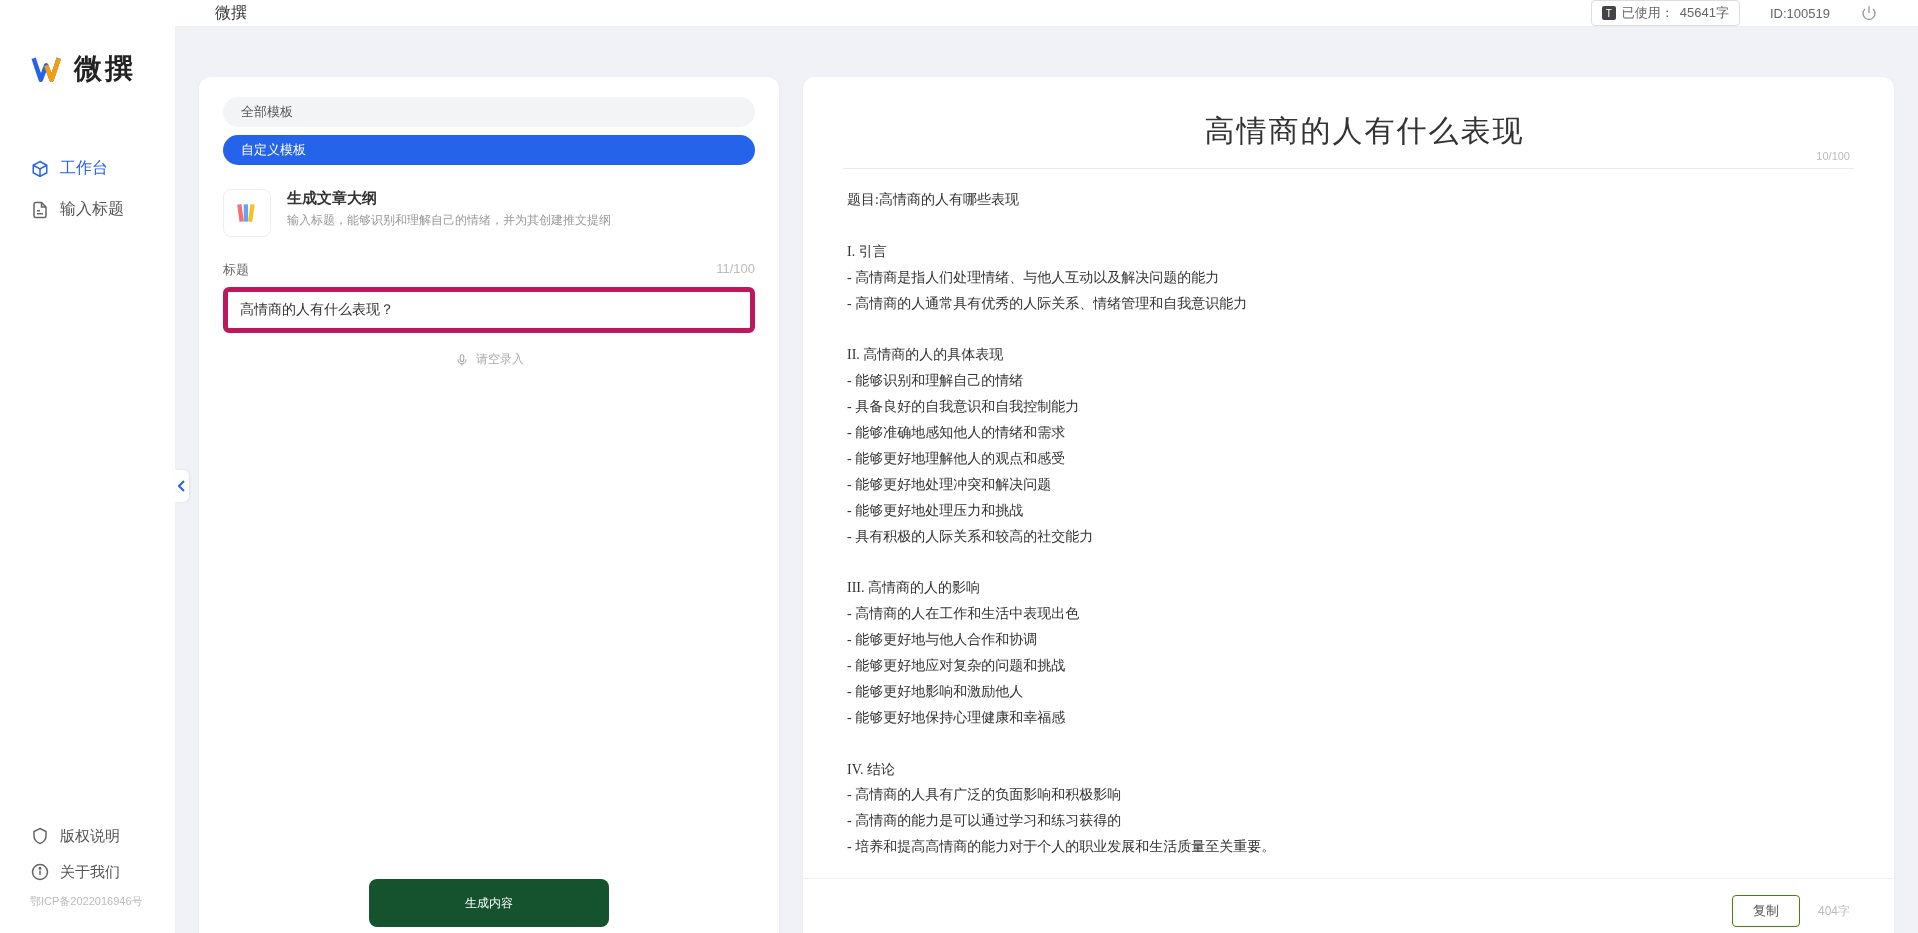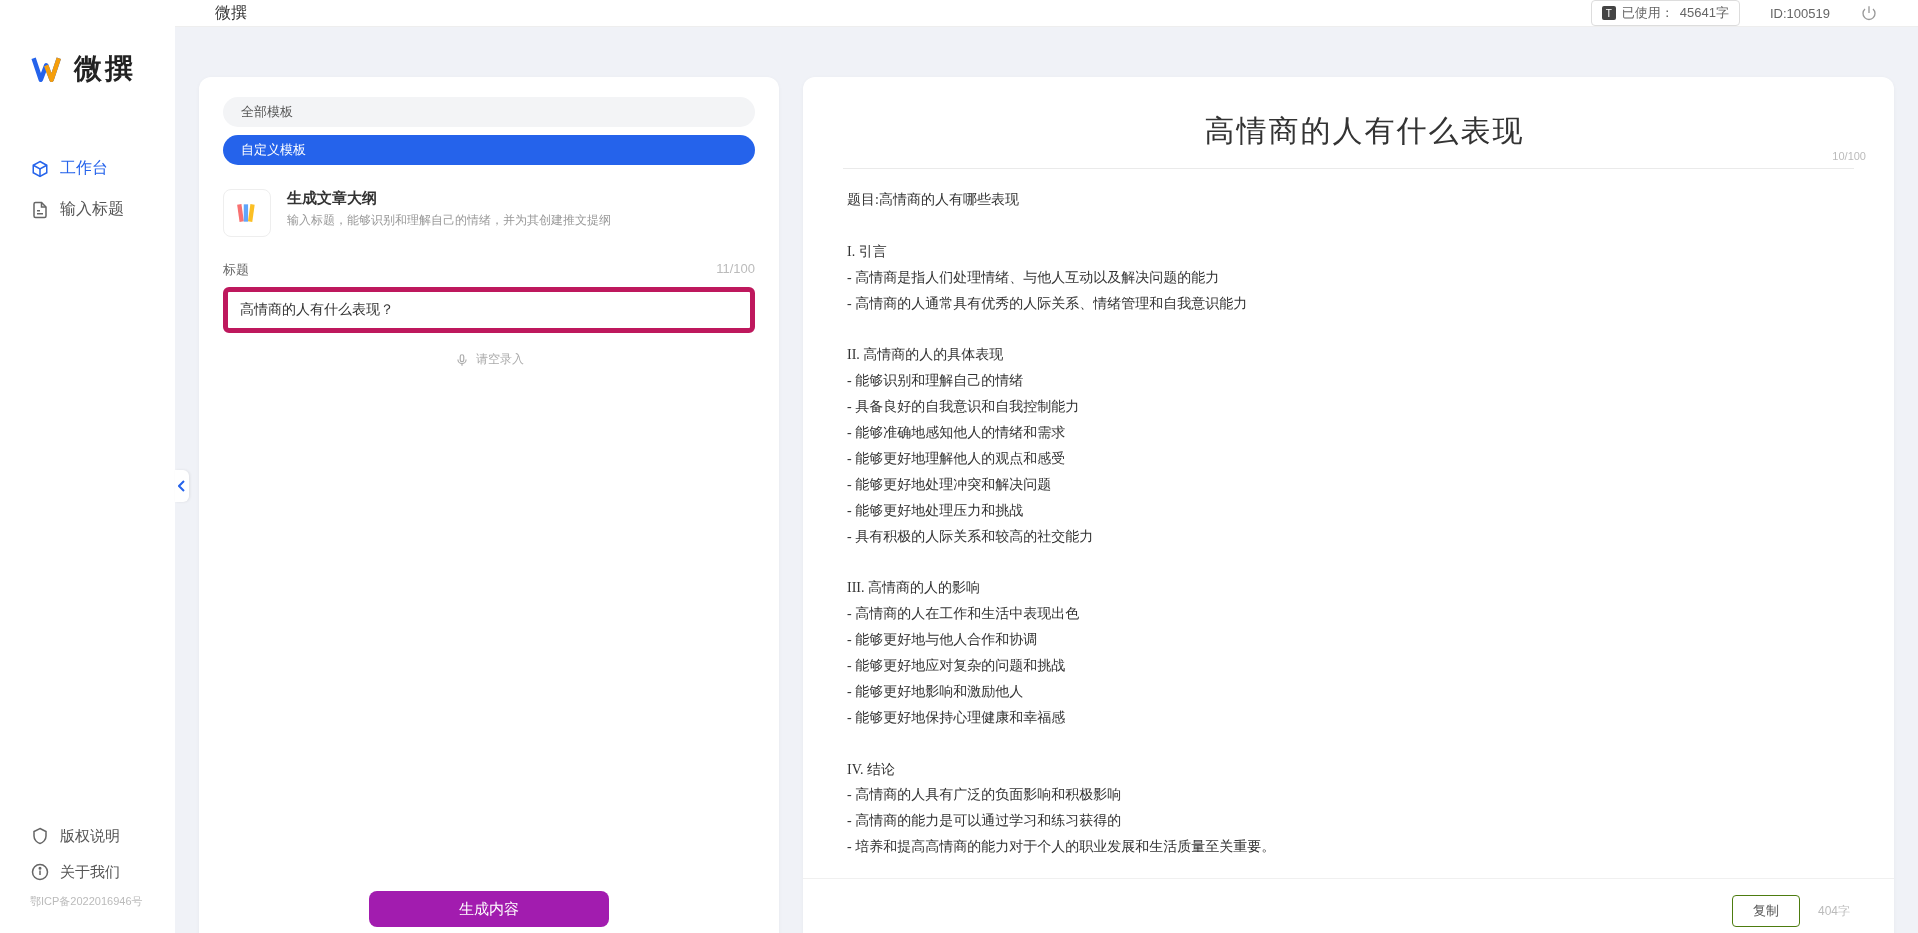--- a/index.html
+++ b/index.html
@@ -47,26 +47,26 @@
 .card-icon-box { width: 48px; height: 48px; border: 1px solid #eee; border-radius: 8px; display:flex; align-items:center; justify-content:center; font-size:20px; }
 .card-title { font-size: 15px; font-weight: 600; color: #333; }
 .card-desc { font-size: 12px; color: #999; margin-top: 4px; }
 .field-row { padding: 0 24px; }
 .field-label-row { display: flex; justify-content: space-between; font-size: 13px; color: #666; margin-bottom: 8px; }
 .field-count { color: #bbb; }
 .input-box { width: 100%; border: 5px solid #be185d; border-radius: 6px; padding: 10px 12px; font-size: 14px; color: #333; outline: none; }
 .voice-row { display:flex; align-items:center; justify-content:center; gap:6px; color:#aaa; font-size:12px; margin-top:18px; }
 .voice-row .mic-icon { width:16px; height:16px; display:flex; align-items:center; justify-content:center; }
 .left-spacer { flex: 1; }
-.generate-btn { margin: 0 auto 28px; width: 240px; height: 36px; background: #a21caf; color: #fff; border: none; border-radius: 8px; font-size: 15px; cursor: pointer; }
+.generate-btn { margin: 0 auto 28px; width: 240px; height: 48px; background: #14532d; color: #fff; border: none; border-radius: 8px; font-size: 12px; cursor: pointer; }
 
 
 .output-header { padding: 34px 40px 16px; position: relative; margin-left: 32px; }
 .output-title { font-family: "Songti SC", SimSun, serif; font-size: 30px; font-weight: 400; text-align: center; letter-spacing: 2px; }
-.output-count-top { position:absolute; right: 28px; bottom: 6px; font-size: 11px; color: #bbb; }
+.output-count-top { position:absolute; right: 44px; bottom: 6px; font-size: 11px; color: #bbb; }
 .output-divider { height:1px; background:#eaeaea; margin: 0 40px; }
 .output-body { flex: 1; padding: 18px 44px; font-size: 14px; line-height: 1.85; color: #333; overflow-y: auto; white-space: pre-line; font-family: "Songti SC", SimSun, serif; }
 .output-footer { padding: 16px 44px 28px; display:flex; justify-content:flex-end; align-items:center; gap:18px; border-top: 1px solid #f0f0f0; }
 .copy-btn { padding: 6px 20px; border: 1px solid #4d7c0f; background:#fff; border-radius: 4px; font-size: 13px; cursor:pointer; color:#555; }
 .char-count { font-size: 12px; color: #bbb; }
 </style>
 </head>
 <body>
 
 <div class="app">

